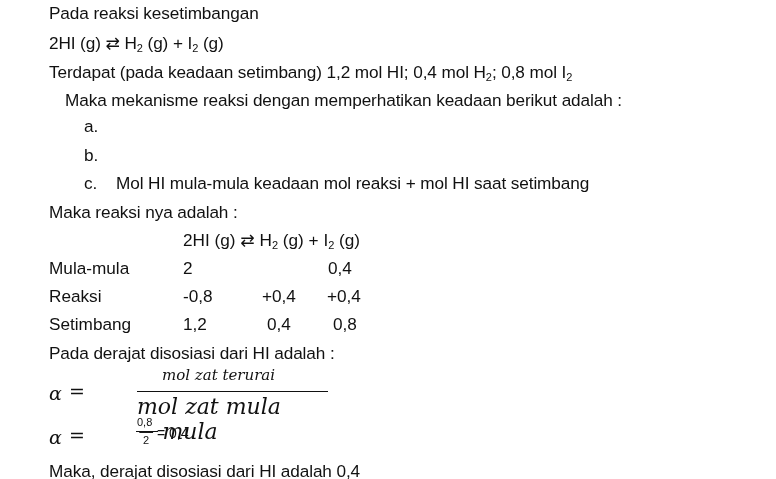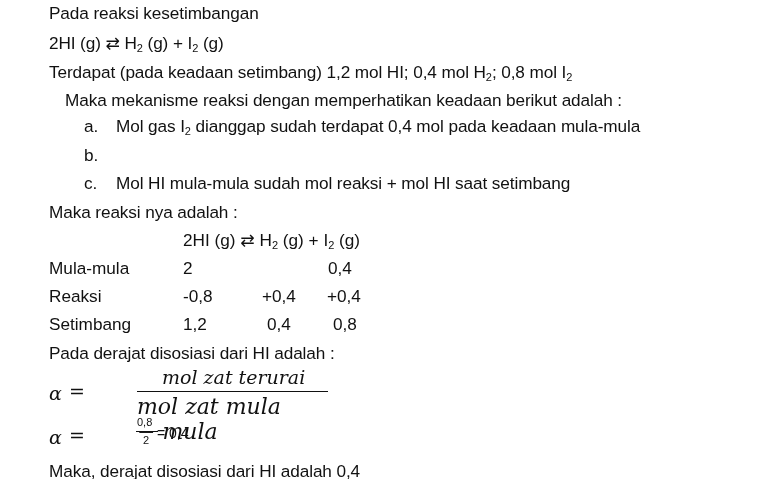--- a/index.html
+++ b/index.html
@@ -18,21 +18,21 @@
     .marker { position: absolute; left: 84px; }
     .item-text { position: absolute; left: 116px; }
     .cell { position: absolute; font-size: 17.2px; line-height: 20px; white-space: nowrap; }
     .math {
       font-family: "DejaVu Serif", "Liberation Serif", serif;
       font-style: italic;
     }
     .frac-big { position: absolute; left: 49px; top: 366px; height: 52px; width: 240px; }
     .frac-big .alpha { position: absolute; left: 0; top: 16px; font-size: 19px; }
     .frac-big .eq { position: absolute; left: 20px; top: 14px; font-size: 19px; font-style: normal; font-family: "DejaVu Serif", serif; }
-    .frac-big .num { position: absolute; left: 88px; width: 190px; top: 0px; font-size: 19px; text-align: left; padding-left: 25px; }
+    .frac-big .num { position: absolute; left: 88px; width: 190px; top: 0px; font-size: 15px; text-align: left; padding-left: 25px; }
     .frac-big .bar { position: absolute; left: 88px; top: 25px; width: 191px; height: 1px; background: #111; }
     .frac-big .den { position: absolute; left: 88px; top: 28px; font-size: 22px; }
     .frac-small { position: absolute; left: 49px; top: 416px; height: 40px; width: 160px; }
     .frac-small .alpha { position: absolute; left: 0; top: 10px; font-size: 19px; }
     .frac-small .eq { position: absolute; left: 20px; top: 8px; font-size: 19px; font-family: "DejaVu Serif", serif; }
     .frac-small .num { position: absolute; left: 88px; top: 0px; font-size: 11px; font-family: "Liberation Sans", sans-serif; }
     .frac-small .bar { position: absolute; left: 87px; top: 15px; width: 22px; height: 1px; background: #111; }
     .frac-small .den { position: absolute; left: 94px; top: 18px; font-size: 11px; font-family: "Liberation Sans", sans-serif; }
     .frac-small .result { position: absolute; left: 108px; top: 9px; font-size: 14px; font-family: "Liberation Sans", sans-serif; }
   </style>
@@ -42,28 +42,27 @@
 <div class="line" style="top:3px;">Pada reaksi kesetimbangan</div>
 
 <div class="line" style="top:33px;"><span>2HI (g) </span><span>⇄</span><span> H</span><sub>2</sub><span> (g) + I</span><sub>2</sub><span> (g)</span></div>
 
 <div class="line" style="top:62px;"><span>Terdapat (pada keadaan setimbang) 1,2 mol HI; 0,4 mol H</span><sub>2</sub><span>; 0,8 mol I</span><sub>2</sub></div>
 
 <div class="line" style="top:90px;margin-left:16px;">Maka mekanisme reaksi dengan memperhatikan keadaan berikut adalah :</div>
 
 <div class="item" style="top:116px; left:0; width:776px; height:20px;">
   <span class="marker">a.</span>
-  <span class="item-text"><span>Mol gas I</span><sub>2</sub><span> dianggap sudah terdapat 0,4 mol pada keadaan mula-mula</span></span>
 </div>
 <div class="item" style="top:145px; left:0; width:776px; height:20px;">
   <span class="marker">b.</span>
 </div>
 <div class="item" style="top:173px; left:0; width:776px; height:20px;">
   <span class="marker">c.</span>
-  <span class="item-text"><span>Mol HI mula-mula sudah mol reaksi + mol HI saat setimbang</span></span>
+  <span class="item-text"><span>Mol HI mula-mula keadaan mol reaksi + mol HI saat setimbang</span></span>
 </div>
 
 <div class="line" style="top:202px;">Maka reaksi nya adalah :</div>
 
 <div class="cell" style="top:230px; left:183px;"><span>2HI (g) </span><span>⇄</span><span> H</span><sub>2</sub><span> (g) + I</span><sub>2</sub><span> (g)</span></div>
 
 <div>
   <div class="cell" style="top:258px; left:49px;">Mula-mula</div>
   <div class="cell" style="top:258px; left:183px;">2</div>
   <div class="cell" style="top:258px; left:262px;"></div>

